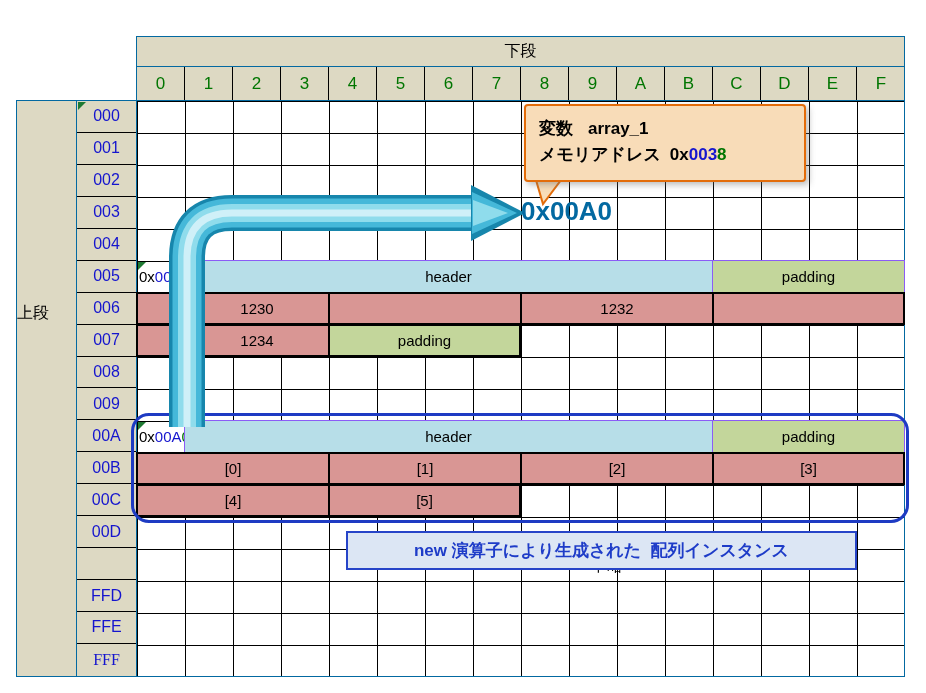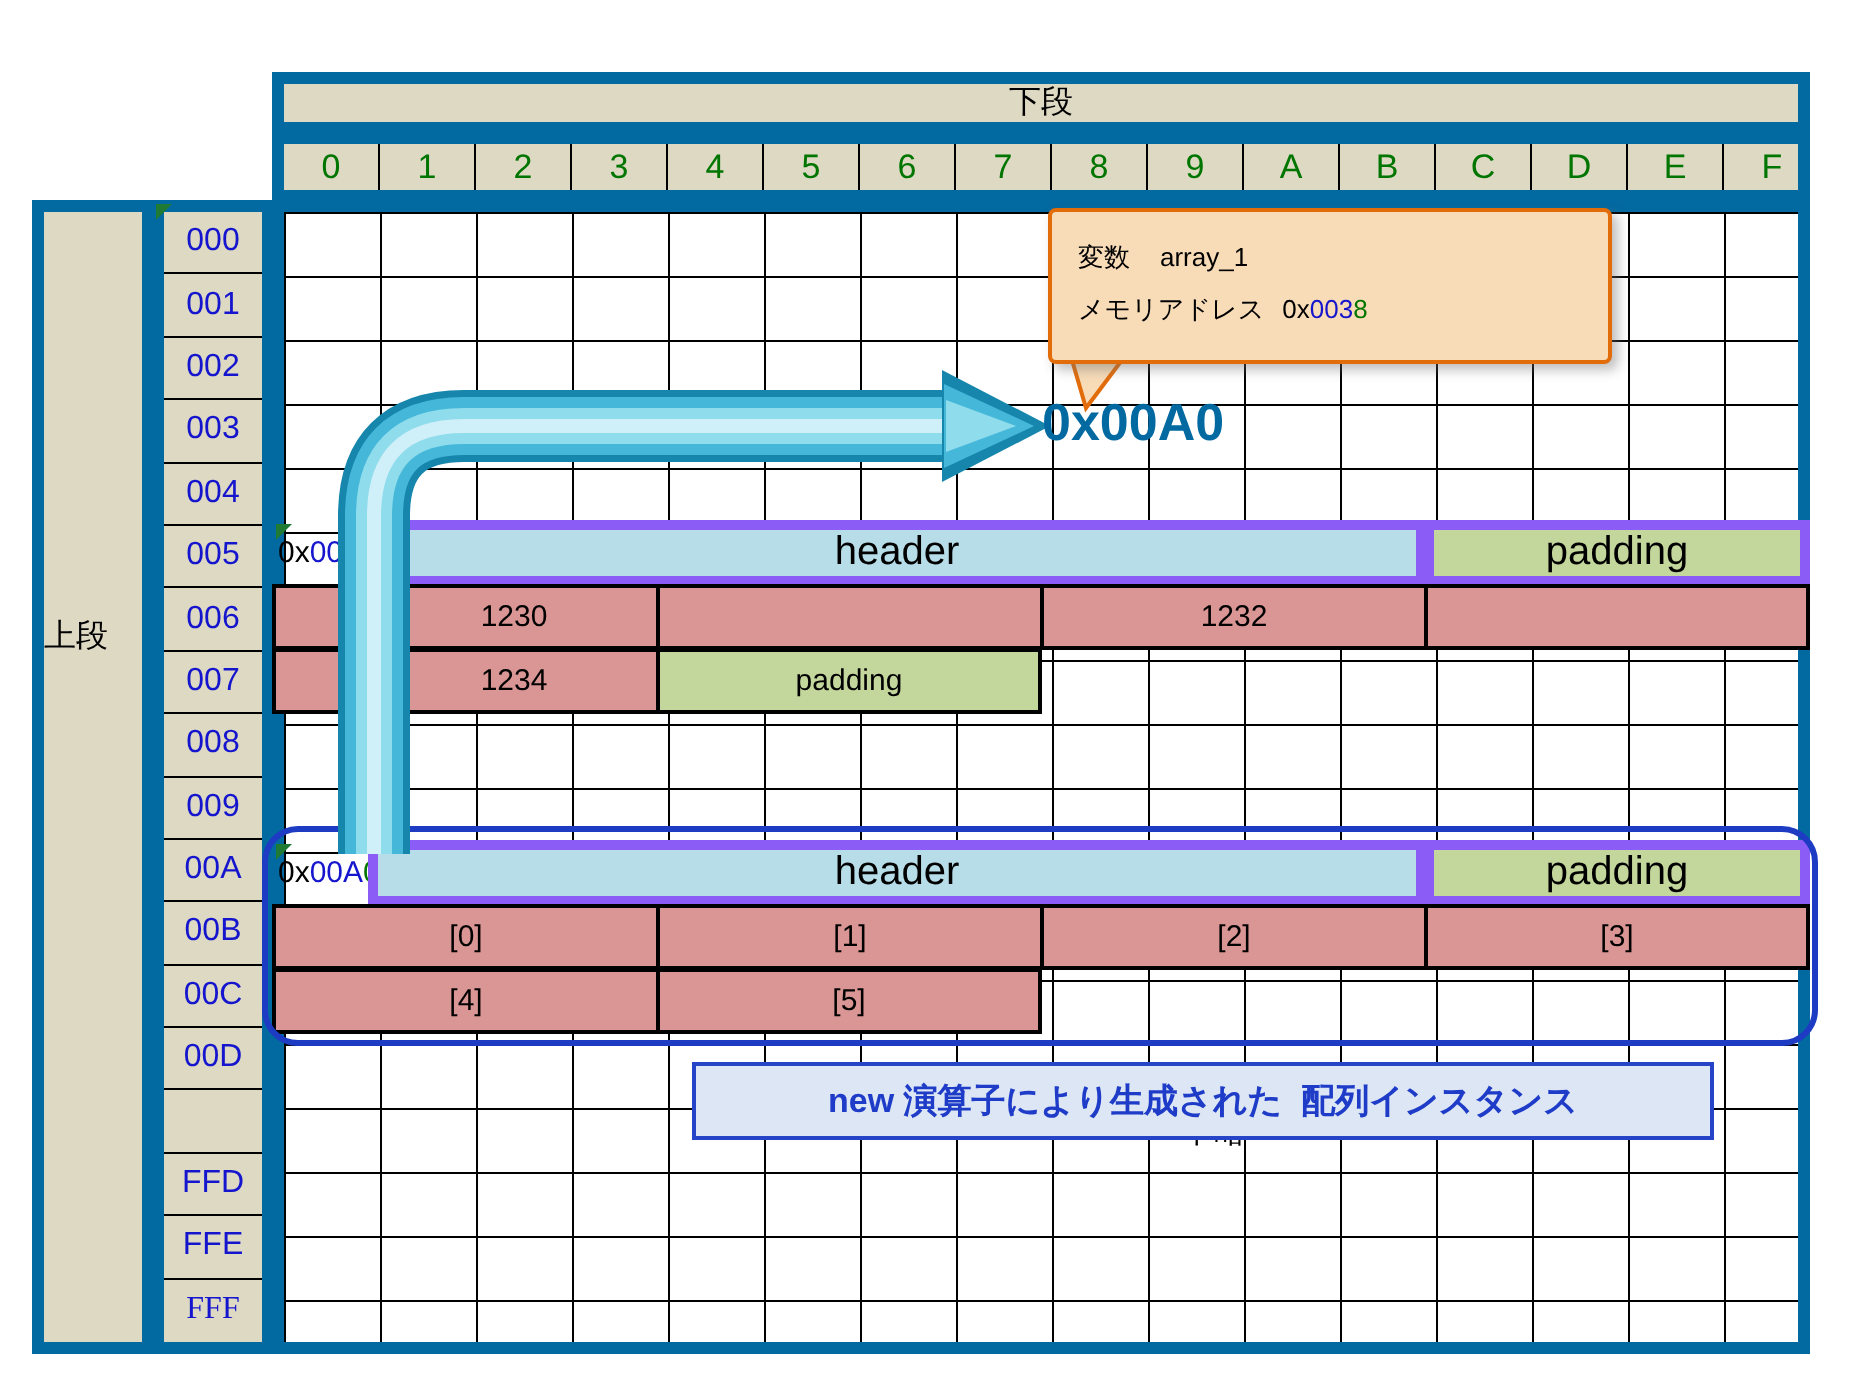--- a/index.html
+++ b/index.html
@@ -1,54 +1,54 @@
 <!DOCTYPE html>
 <html><head>
 <meta charset="utf-8">
 <style>
   * { box-sizing: border-box; margin: 0; padding: 0; }
   html,body { background:#fff; }
   body { font-family: "Liberation Sans", "DejaVu Sans", sans-serif; }
   .stage { position:relative; width:926px; height:693px; background:#fff; overflow:hidden; }
   .abs { position:absolute; }
   .tan { background:#DDD9C3; }
-  .bordered { border:6px solid #0369a1; }
+  .bordered { border:1px solid #0369a1; }
   .hcenter { display:flex; align-items:center; justify-content:center; }
   .jp { font-size:16px; color:#000; }
   .grid-bg {
     background-color:#fff;
     background-image:
       linear-gradient(to right, #000 1px, transparent 1px),
       linear-gradient(to bottom, #000 1px, transparent 1px);
     background-size:48px 32px;
   }
   .colrow { display:flex; }
   .colcell { flex:0 0 48px; display:flex; align-items:center; justify-content:center;
              color:#007500; font-size:17px; border-right:1px solid #000; }
   .colcell:last-child { border-right:none; }
   .rowcol { display:flex; flex-direction:column; }
   .rowlabel { height:32px; display:flex; align-items:center; justify-content:center;
               color:#1515CE; font-size:16px; border-bottom:1px solid #000; }
   .rowlabel:last-child { border-bottom:none;font-family:Liberation Serif, serif; }
-  .band { display:flex; align-items:flex-start; justify-content:center; font-size:20px;
-          color:#000; border:5px solid #8b5cf6; z-index:1; }
+  .band { display:flex; align-items:center; justify-content:center; font-size:15px;
+          color:#000; border:1px solid #8b5cf6; z-index:1; }
   .blueband { background:#B7DEE8; }
   .greenband { background:#C3D69B; }
   .thickrow { border:2px solid #000; background:#D99694; z-index:1; }
   .vdiv { position:absolute; top:0; bottom:0; width:2px; background:#000; }
   .clabel { position:absolute; top:0; height:100%; display:flex; align-items:center;
             justify-content:center; font-size:15px; color:#000000; }
   .addr { display:flex; align-items:center; font-size:15px; z-index:1; white-space:pre; }
   .blue { color:#1515CE; }
   .green { color:#007500; }
   .tri { width:0; height:0; border-top:8px solid #1F7A33; border-right:8px solid transparent; z-index:2; }
   .outline-box { border:3.5px solid #1E3BC3; border-radius:18px; z-index:2; }
   .callout { background:#F8DCB8; border:2.5px solid #E36C0A; border-radius:4px; z-index:4;
              padding:10px 13px; box-shadow:3px 3px 6px rgba(110,110,110,.45); }
-  .callout-line { display:flex; align-items:flex-end; font-size:13px; font-weight:normal;
+  .callout-line { display:flex; align-items:flex-end; font-size:17px; font-weight:bold;
                   color:#000; line-height:26px; white-space:pre; }
   .pointer-val { font-size:26px; font-weight:bold; color:#0369a1; z-index:4; white-space:pre; }
   .annotation { background:#DCE6F4; border:2px solid #2644C8; z-index:5;
                 display:flex; align-items:center; justify-content:center;
                 font-size:17px; font-weight:bold; color:#1E3CC8; white-space:pre; }
   .ellipsis { font-size:16px; color:#000; z-index:1; text-align:center; }
   svg.overlay { position:absolute; left:0; top:0; z-index:3; pointer-events:none; }
   svg.tail { position:absolute; left:0; top:0; z-index:4; pointer-events:none; }
 </style>
 </head>

